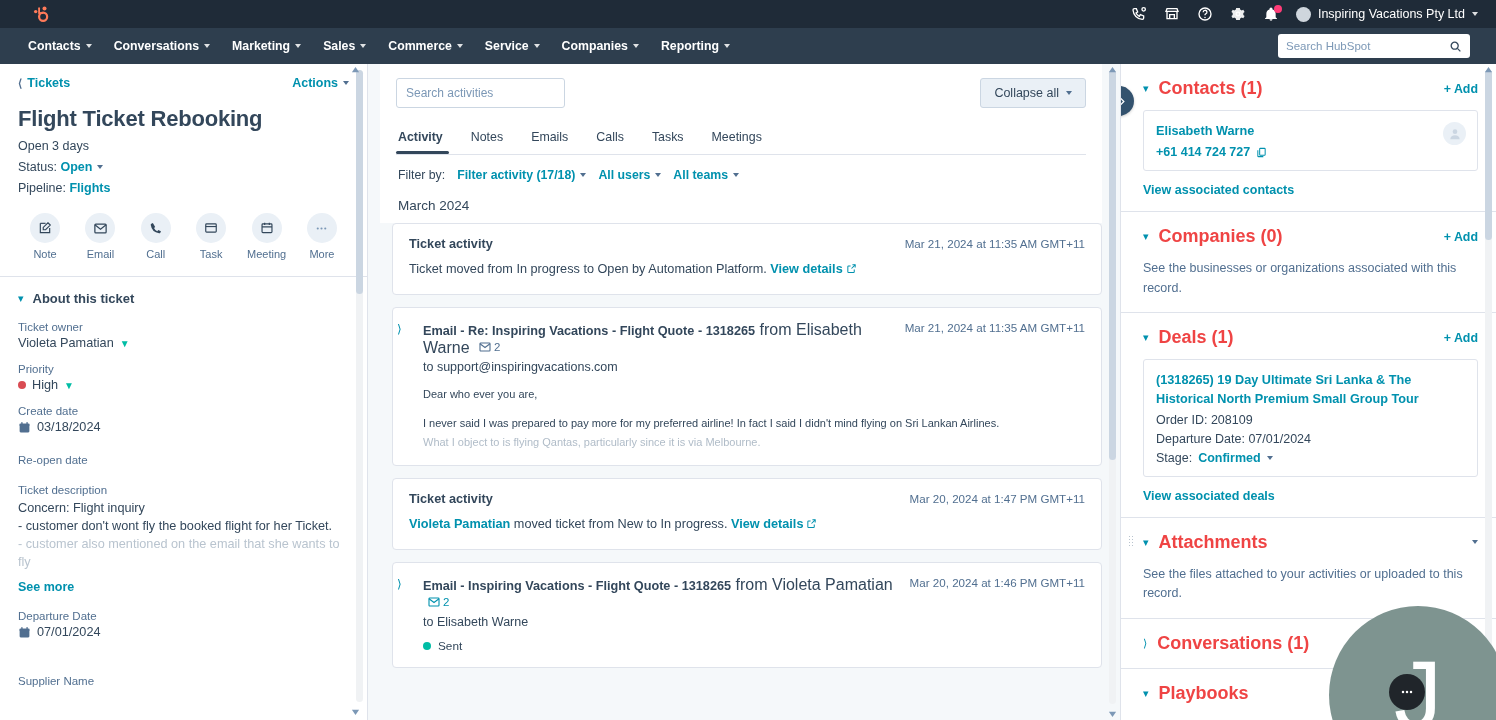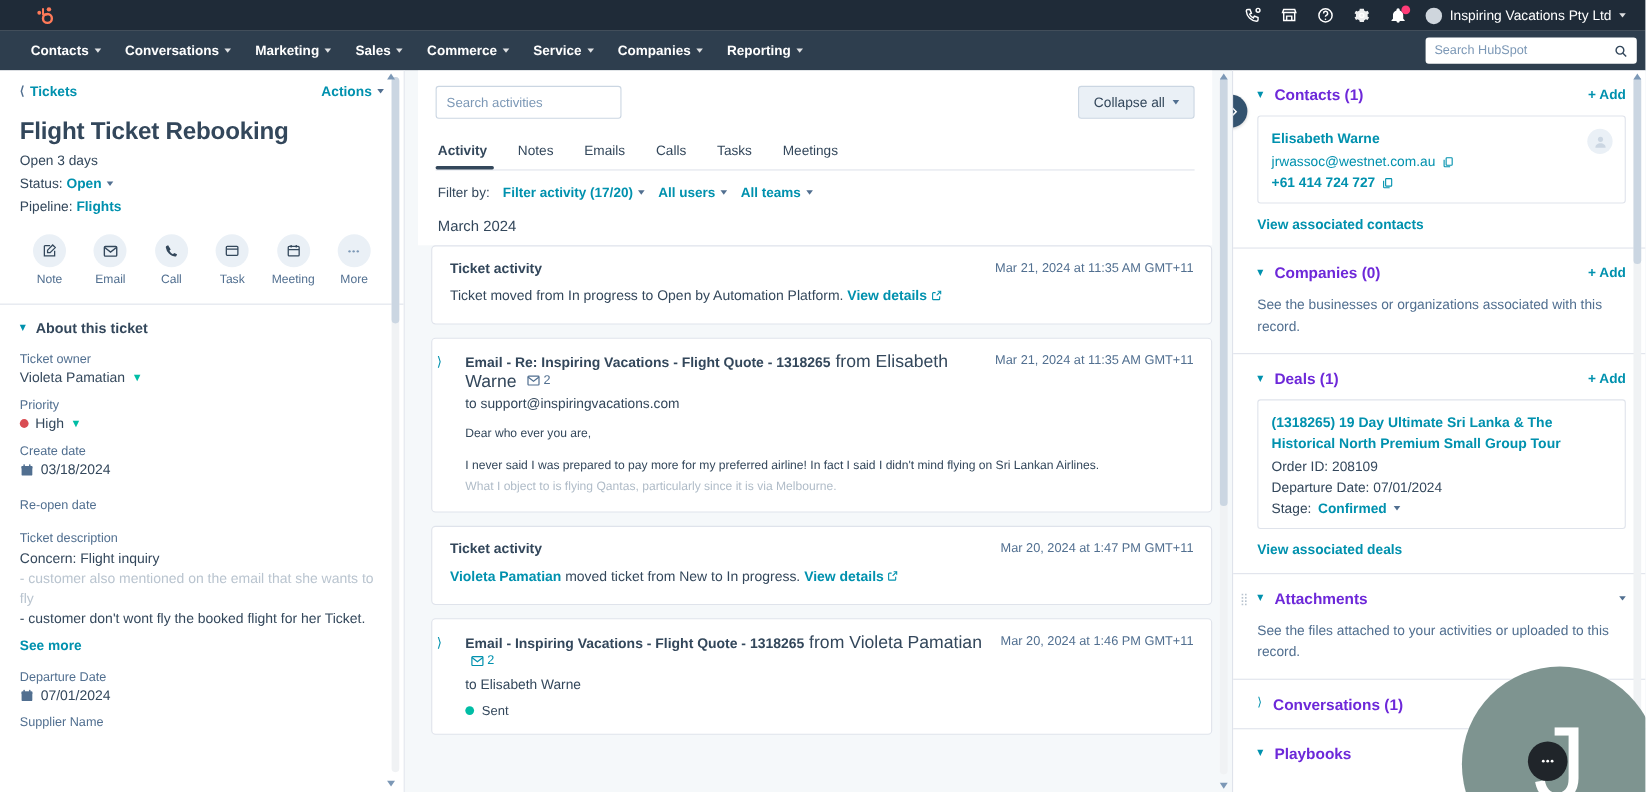--- a/index.html
+++ b/index.html
@@ -44,21 +44,21 @@
     color:#fff; font-size:12.3px; font-weight:600;
     padding: 6px 10px; display:flex; align-items:center; gap:5px;
     cursor:pointer; border-radius:3px; white-space:nowrap;
   }
   .caret-down {
     width:0;height:0;border-left:3.5px solid transparent;
     border-right:3.5px solid transparent;border-top:4px solid currentColor;
     opacity:.85;
   }
   .nav-search {
-    position:absolute; right:8px; top:6px;
+    position:absolute; right:26px; top:6px;
     width:192px; height:24px; background:#fff; border-radius:3px;
     display:flex; align-items:center; padding: 0 8px;
   }
   .nav-search input {
     flex:1; border:none; outline:none; font-size:11.5px;
     font-family:"Liberation Sans",sans-serif; color:#33475b; background:transparent;
   }
   .nav-search input::placeholder { color:#7c98b6; }
 
   
@@ -190,21 +190,21 @@
   }
   .collapse-handle {
     position:absolute; left:-17px; top:22px; width:30px;height:30px;
     border-radius:50%; background:#33526e; color:#fff;
     display:flex;align-items:center;justify-content:center; font-size:13px;
     z-index:5; cursor:pointer; box-shadow:0 1px 3px rgba(0,0,0,.2);
   }
   .r-sect { padding: 14px 18px 14px 22px; border-bottom:1px solid #dfe3eb; position:relative;}
   .r-head { display:flex; align-items:center; justify-content:space-between;}
   .r-head-left { display:flex; align-items:center; gap:10px;}
-  .r-title { font-size:14px; font-weight:700; color:#6d28d9;}
+  .r-title { font-size:18px; font-weight:700; color:#ef4444;}
   .r-add { font-size:12.4px; color:#0091ae; font-weight:700; cursor:pointer;}
   .r-card { border:1px solid #dfe3eb; border-radius:3px; padding:11px 12px; margin-top:11px; position:relative;}
   .r-name { font-size:12.7px; font-weight:700; color:#0091ae; cursor:pointer; line-height:1.45;}
   .r-line { font-size:12.5px; color:#0091ae; margin-top:5px; display:flex; align-items:center; gap:6px;}
   .r-line.bold { font-weight:700;}
   .copy-ico { color:#0091ae; display:inline-flex;}
   .r-avatar { position:absolute; right:11px; top:11px; width:23px;height:23px;border-radius:50%; background:#eaf0f6; display:flex;align-items:center;justify-content:center; color:#cbd6e2;}
   .r-assoc { font-size:12.5px; color:#0091ae; font-weight:700; margin-top:12px; cursor:pointer;}
   .r-empty { font-size:12.5px; color:#516f90; margin-top:12px; line-height:1.55;}
   .r-kv { font-size:12.5px; color:#33475b; margin-top:5px;}
@@ -457,41 +457,41 @@
         </div>
       </div>
 
       <div class="field" style="margin-top:20px">
         <div class="field-label">Re-open date</div>
       </div>
 
       <div class="field" style="margin-top:18px">
         <div class="field-label">Ticket description</div>
         <div class="desc-line">Concern: Flight inquiry</div>
+        <div class="desc-line">- customer don't wont fly the booked flight for her Ticket.</div>
         <div class="desc-line desc-fade">- customer also mentioned on the email that she wants to fly</div>
-        <div class="desc-line">- customer don't wont fly the booked flight for her Ticket.</div>
         <div class="see-more">See more</div>
       </div>
 
       <div class="field" style="margin-top:16px">
         <div class="field-label">Departure Date</div>
         <div class="field-value">
           <span class="cal-ico">
             <svg width="13" height="13" viewBox="0 0 24 24" fill="#516f90">
                 <rect x="3" y="5" width="18" height="16" rx="2"></rect>
                 <rect x="3" y="5" width="18" height="4" fill="#516f90"></rect>
                 <rect x="6" y="2" width="2.5" height="4" rx="1"></rect>
                 <rect x="15.5" y="2" width="2.5" height="4" rx="1"></rect>
               </svg>
           </span>
           <span>07/01/2024</span>
         </div>
       </div>
 
-      <div class="field" style="margin-top:12px">
+      <div class="field" style="margin-top:36px">
         <div class="field-label">Supplier Name</div>
       </div>
     </div>
 
     <div class="vscroll">
       <div class="vscroll-thumb"></div>
       <svg class="scroll-arrow-up" viewBox="0 0 10 10" fill="#7c98b6">
           <path d="M5 1l4 6H1z"></path>
         </svg>
       <svg class="scroll-arrow-down" viewBox="0 0 10 10" fill="#7c98b6">
@@ -524,21 +524,21 @@
         <div class="subtab">Emails</div>
         <div class="subtab">Calls</div>
         <div class="subtab">Tasks</div>
         <div class="subtab">Meetings</div>
       </div>
       <div class="subtabs-line"></div>
 
       <div class="filter-row">
         <span class="filter-label">Filter by:</span>
         <span class="filter-chip">
-          <span>Filter activity (17/20)</span>
+          <span>Filter activity (17/18)</span>
           <i class="caret-dk"></i>
         </span>
         <span class="filter-chip">
           <span>All users</span>
           <i class="caret-dk"></i>
         </span>
         <span class="filter-chip">
           <span>All teams</span>
           <i class="caret-dk"></i>
         </span>
@@ -648,29 +648,20 @@
     <div class="r-sect">
       <div class="r-head">
         <div class="r-head-left">
           <span class="chev-dn">▾</span>
           <span class="r-title">Contacts (1)</span>
         </div>
         <span class="r-add">+ Add</span>
       </div>
       <div class="r-card">
         <div class="r-name">Elisabeth Warne</div>
-        <div class="r-line">
-          <span>jrwassoc@westnet.com.au</span>
-          <span class="copy-ico">
-              <svg width="11" height="11" viewBox="0 0 24 24" fill="none" stroke="#0091ae" stroke-width="2.2">
-                <rect x="8" y="3" width="12" height="15" rx="1.5"></rect>
-                <path d="M16 21H5.5A1.5 1.5 0 0 1 4 19.5V7"></path>
-              </svg>
-            </span>
-        </div>
         <div class="r-line bold">
           <span>+61 414 724 727</span>
           <span class="copy-ico">
               <svg width="11" height="11" viewBox="0 0 24 24" fill="none" stroke="#0091ae" stroke-width="2.2">
                 <rect x="8" y="3" width="12" height="15" rx="1.5"></rect>
                 <path d="M16 21H5.5A1.5 1.5 0 0 1 4 19.5V7"></path>
               </svg>
             </span>
         </div>
         <div class="r-avatar">

